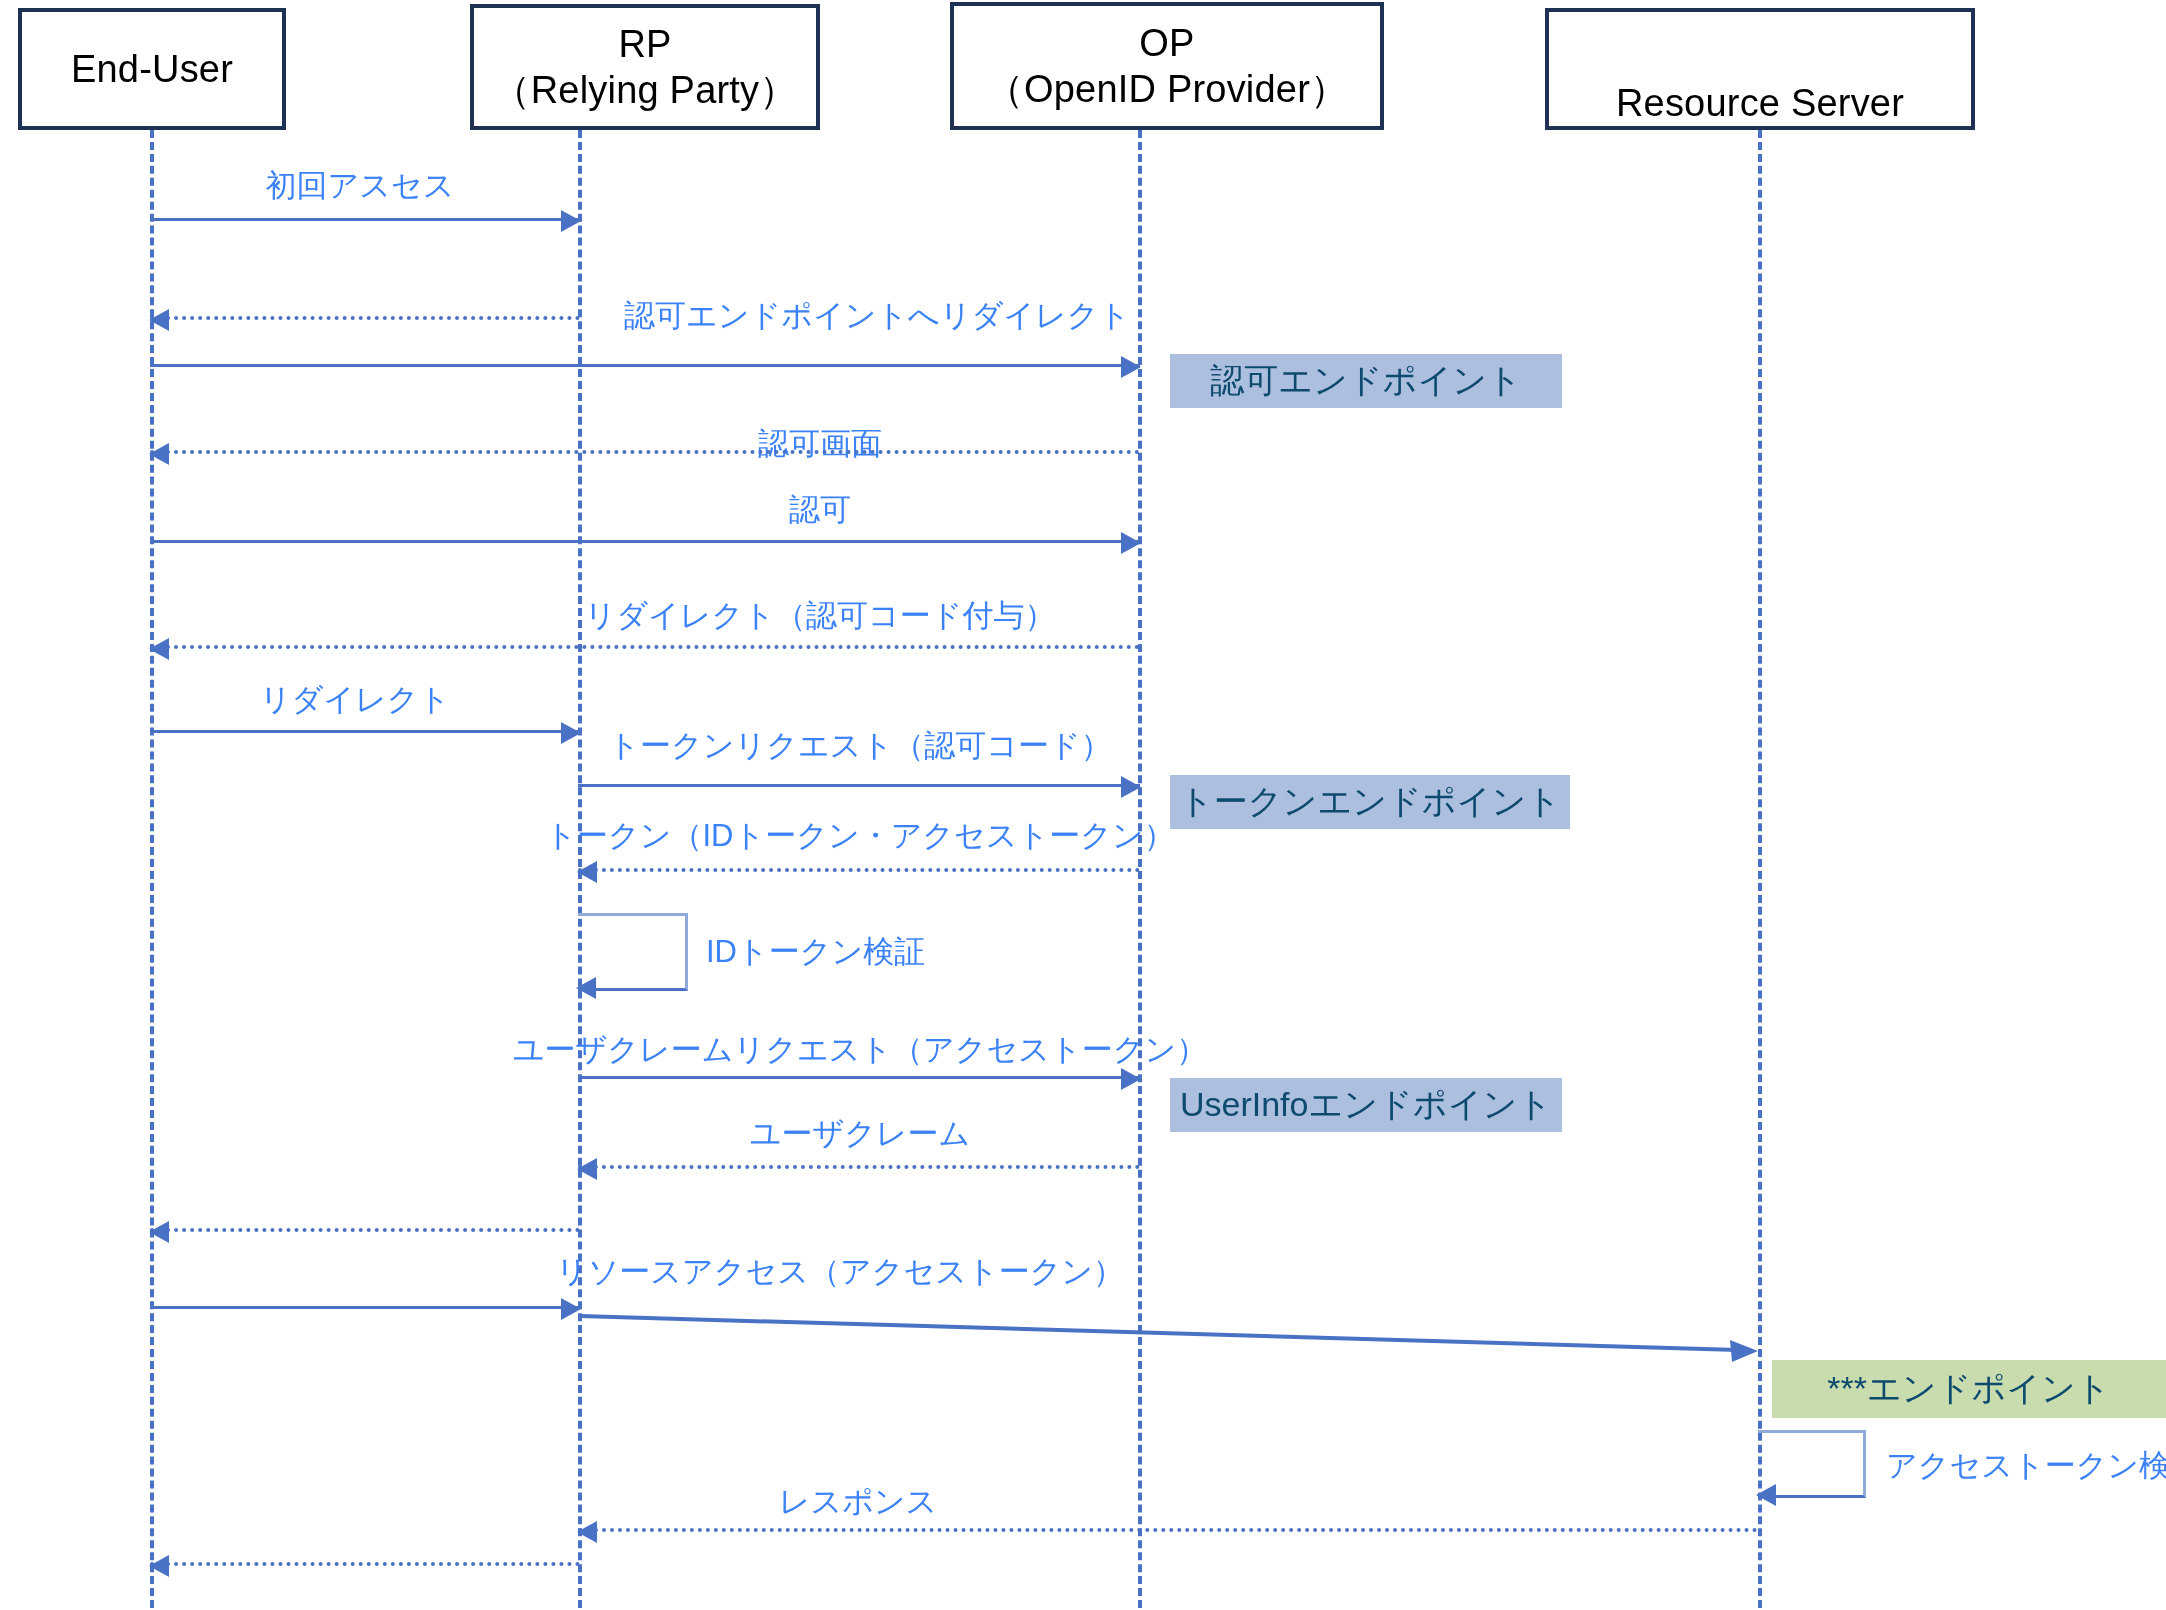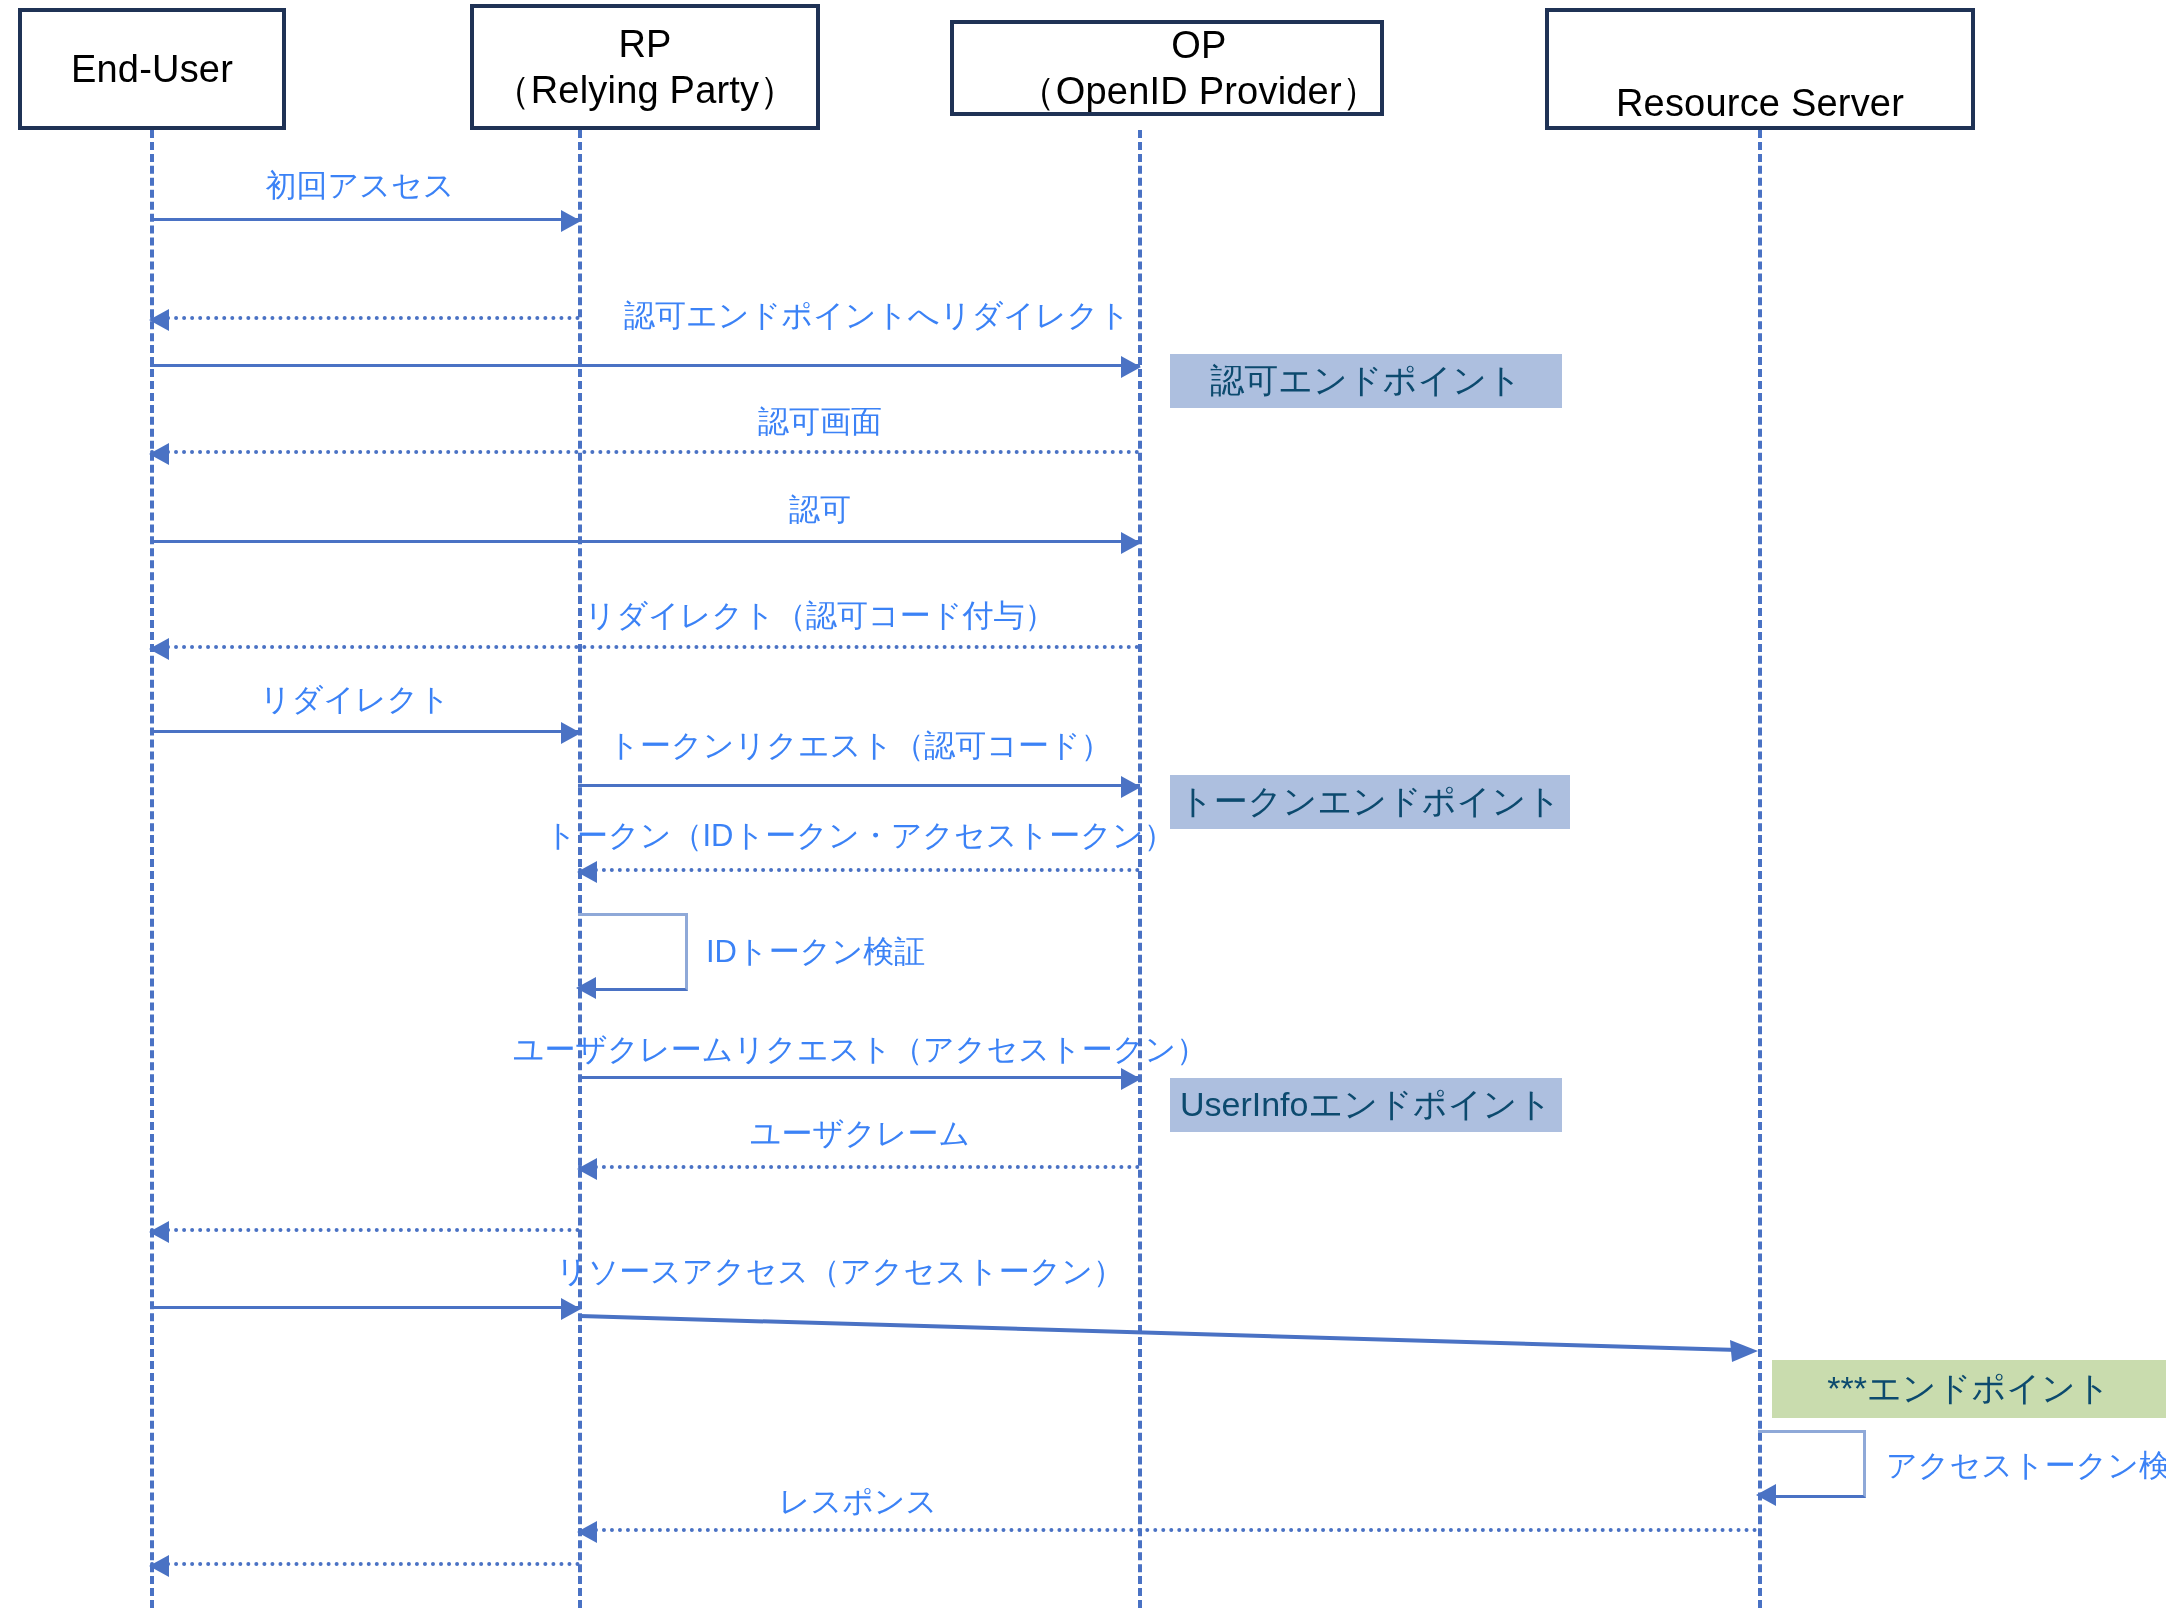--- a/index.html
+++ b/index.html
@@ -116,21 +116,21 @@
 
   <div class="actor-box" style="left:18px;  top:8px;  width:268px; height:122px;">
     <span class="actor-label">End-User</span>
   </div>
 
   <div class="actor-box" style="left:425px; top:4px;  width:350px; height:126px;margin-left:45px;">
     <span class="actor-label">RP
 （Relying Party）</span>
   </div>
 
-  <div class="actor-box" style="left:950px; top:20px;  width:434px; height:96px;justify-content:flex-end;">
+  <div class="actor-box" style="left:950px; top:2px;  width:434px; height:128px;">
     <span class="actor-label">OP
 （OpenID Provider）</span>
   </div>
 
   <div class="actor-box" style="left:1545px; top:8px; width:430px; height:122px;align-items:flex-end;">
     <span class="actor-label">Resource Server</span>
   </div>
 
   <div class="lifeline" style="left:150px;  top:130px; height:1478px;"></div>
   <div class="lifeline" style="left:578px;  top:130px; height:1478px;"></div>
@@ -148,21 +148,21 @@
   </div>
 
   <div class="msg" style="left:150px; top:364px; width:990px;">
     <span class="arrowhead right"></span>
   </div>
 
   <div class="badge blue" style="left:1170px; top:354px; width:392px; height:54px;">
     <span>認可エンドポイント</span>
   </div>
 
-  <div class="msg-label center" style="left:820px; top:406px;">認可画面</div>
+  <div class="msg-label center" style="left:820px; top:430px;font-family:Liberation Mono, monospace;">認可画面</div>
   <div class="msg dotted" style="left:150px; top:450px; width:990px;">
     <span class="arrowhead left"></span>
   </div>
 
   <div class="msg-label center" style="left:820px; top:494px;">認可</div>
   <div class="msg" style="left:150px; top:540px; width:990px;">
     <span class="arrowhead right"></span>
   </div>
 
   <div class="msg-label center" style="left:820px; top:600px;">リダイレクト（認可コード付与）</div>

